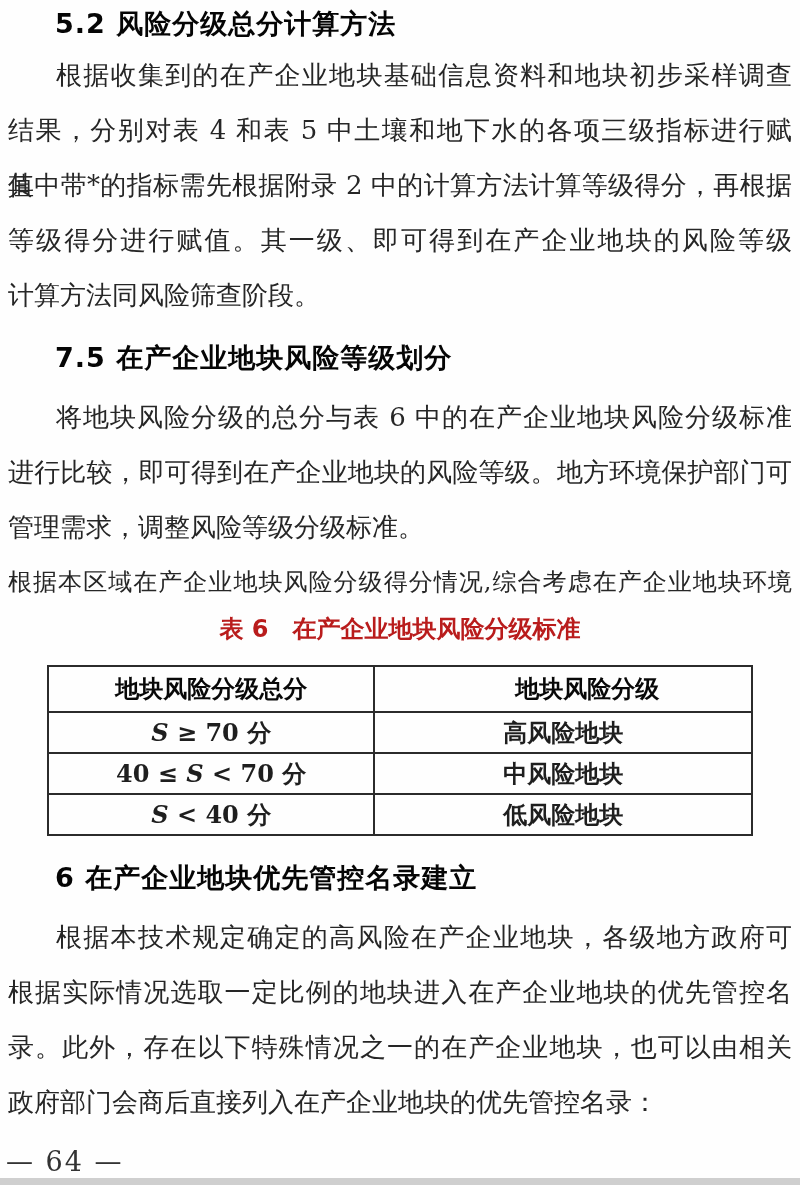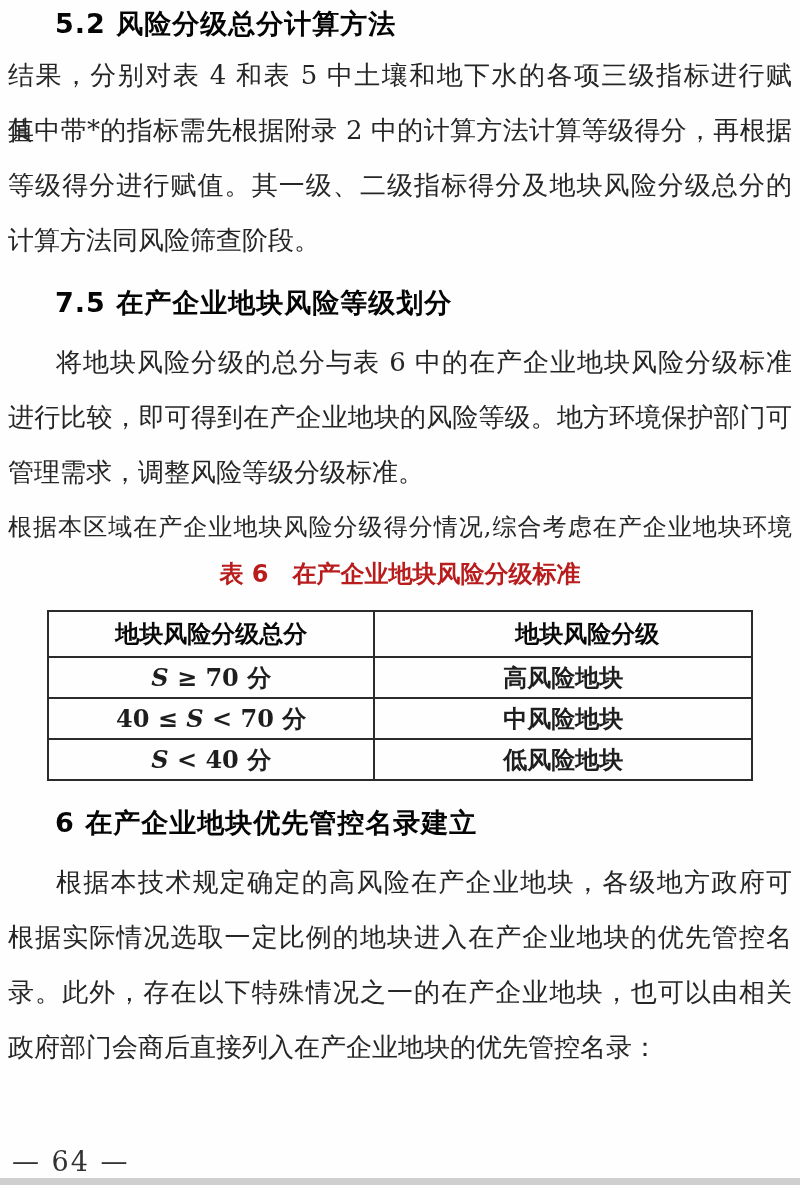--- a/index.html
+++ b/index.html
@@ -68,21 +68,21 @@
     height: 44px;
     color: #080808;
   }
   .t6 td { font-size: 24px; height: 39px; color: #1e1e1e; }
   .t6 .col-score { width: 49.5%; }
   .t6 .col-level { width: 50.5%; padding-left: 48px; }
   .score { font-family: "DejaVu Serif", "Liberation Serif", serif; }
   .score .var { font-style: italic; }
   .footer {
     position: absolute;
-    left: 12px;
+    left: 6px;
     top: 1146px;
     font-size: 27px;
     letter-spacing: 2px;
     color: #333333;
     font-family: "DejaVu Serif", "Liberation Serif", serif;
   }
   .bottom-bar {
     position: absolute;
     left: 0;
     bottom: 0;
@@ -92,23 +92,24 @@
   }
 </style>
 </head>
 <body>
 
 <div class="page">
 
   <div class="heading h52">5.2 风险分级总分计算方法</div>
 
   <div class="para p1">
+    <span class="line first">根据收集到的在产企业地块基础信息资料和地块初步采样调查</span>
     <span class="line">结果，分别对表 4 和表 5 中土壤和地下水的各项三级指标进行赋值，</span>
     <span class="line">其中带*的指标需先根据附录 2 中的计算方法计算等级得分，再根据</span>
-    <span class="line">等级得分进行赋值。其一级、二级指标得分及地块风险分级总分的</span>
+    <span class="line">等级得分进行赋值。其一级、即可得到在产企业地块的风险等级</span>
     <span class="line last">计算方法同风险筛查阶段。</span>
   </div>
 
   <div class="heading h53">7.5 在产企业地块风险等级划分</div>
 
   <div class="para p2">
     <span class="line first">将地块风险分级的总分与表 6 中的在产企业地块风险分级标准</span>
     <span class="line">进行比较，即可得到在产企业地块的风险等级。地方环境保护部门可</span>
     <span class="line last">管理需求，调整风险等级分级标准。</span>
     <span class="line tight">根据本区域在产企业地块风险分级得分情况,综合考虑在产企业地块环境</span>

